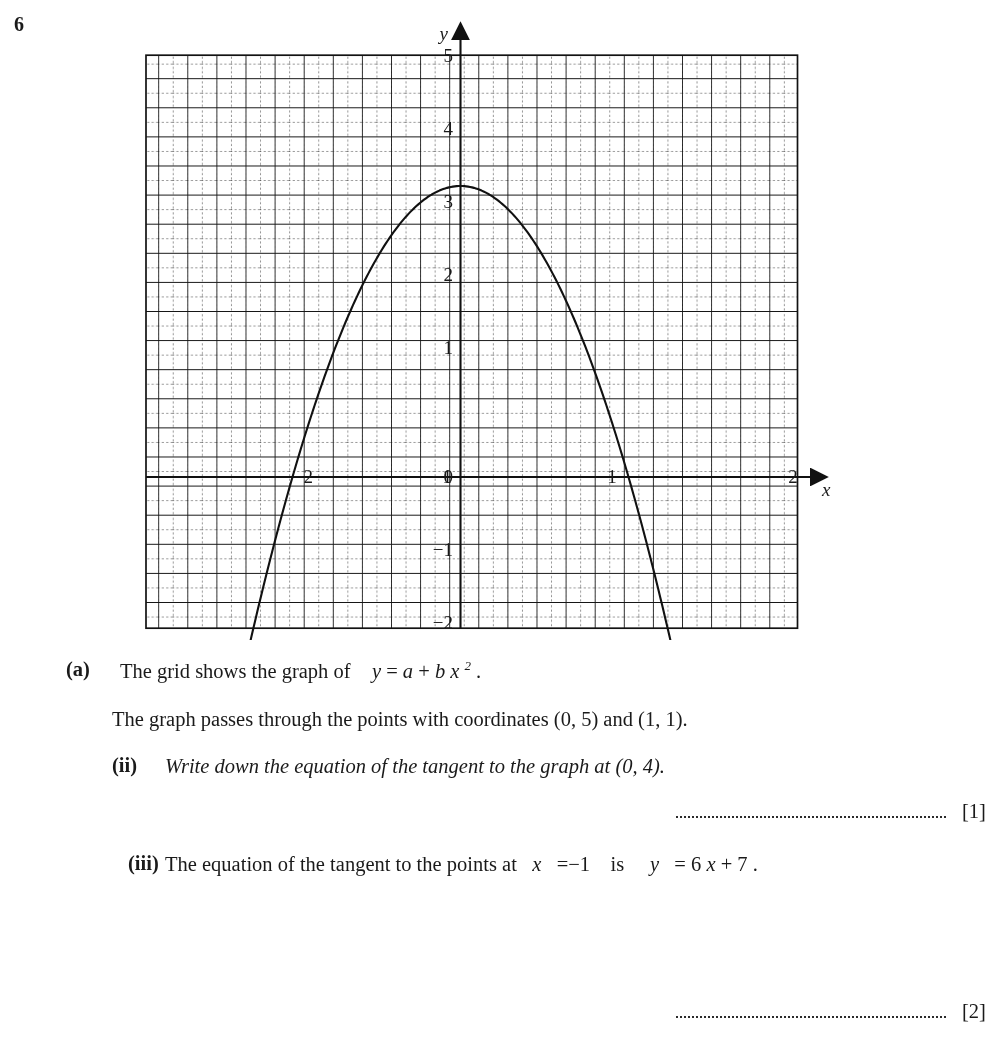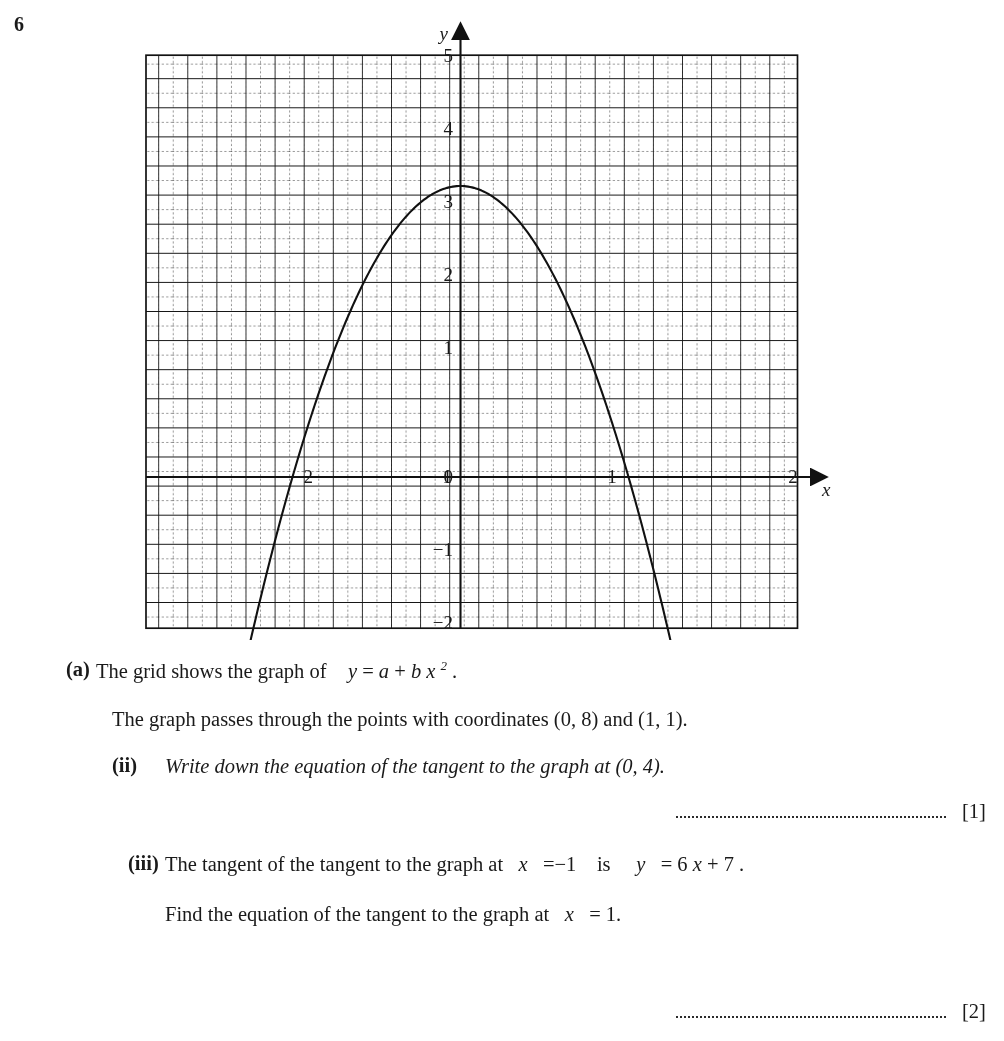--- a/index.html
+++ b/index.html
@@ -51,21 +51,21 @@
     position: absolute;
     font-weight: bold;
     font-size: 20.5px;
     white-space: nowrap;
   }
   .mi { font-style: italic; }
   .sup { font-size: 13px; vertical-align: super; font-style: italic; }
   .eqsp { letter-spacing: 0.4px; }
 
   #part-a-label { left: 66px; top: 658px; }
-  #part-a-line1 { left: 96px; top: 658px; text-align: right; }
+  #part-a-line1 { left: 120px; top: 658px; text-align: right; }
   #part-a-line2 { left: 112px; top: 707px; }
 
   #part-ii-label { left: 112px; top: 754px; }
   #part-ii-text  { left: 165px; top: 754px; font-style: italic; }
 
   #part-iii-label { left: 128px; top: 852px; }
   #part-iii-text  { left: 165px; top: 852px; }
   #part-iii-find  { left: 165px; top: 902px; }
 
   
@@ -157,55 +157,48 @@
     <span class="mi">y</span>
     <span>=</span>
     <span class="mi">a</span>
     <span>+</span>
     <span class="mi">b</span>
     <span class="mi">x</span>
     <span class="sup">2</span>
     <span>.</span>
   </div>
 
-  <div class="qtext" id="part-a-line2">The graph passes through the points with coordinates (0, 8) and (1, 1).</div>
+  <div class="qtext" id="part-a-line2">The graph passes through the points with coordinates (0, 5) and (1, 1).</div>
 
   <div class="lbl" id="part-ii-label">(ii)</div>
   <div class="qtext" id="part-ii-text">Write down the equation of the tangent to the graph at (0, 4).</div>
 
   <div class="answer-row" id="answer-row-1">
     <span class="dotline"></span>
     <span class="marks">[1]</span>
   </div>
 
   <div class="lbl" id="part-iii-label">(iii)</div>
 
   <div class="qtext" id="part-iii-text">
-    <span>The tangent of the tangent to the graph at</span>
+    <span>The equation of the tangent to the points at</span>
     <span>&nbsp;</span>
     <span class="mi">x</span>
     <span>&nbsp;</span>
     <span>=−1</span>
     <span>&nbsp;&nbsp;</span>
     <span>is</span>
     <span>&nbsp;&nbsp;&nbsp;</span>
     <span class="mi">y</span>
     <span>&nbsp;</span>
     <span>= 6</span>
     <span class="mi">x</span>
     <span>+ 7</span>
     <span>.</span>
   </div>
 
-  <div class="qtext" id="part-iii-find">
-    <span>Find the equation of the tangent to the graph at</span>
-    <span>&nbsp;</span>
-    <span class="mi">x</span>
-    <span>&nbsp;</span>
-    <span>= 1.</span>
-  </div>
 
   <div class="answer-row" id="answer-row-2">
     <span class="dotline"></span>
     <span class="marks">[2]</span>
   </div>
 
 </div>
 
 </body></html>

